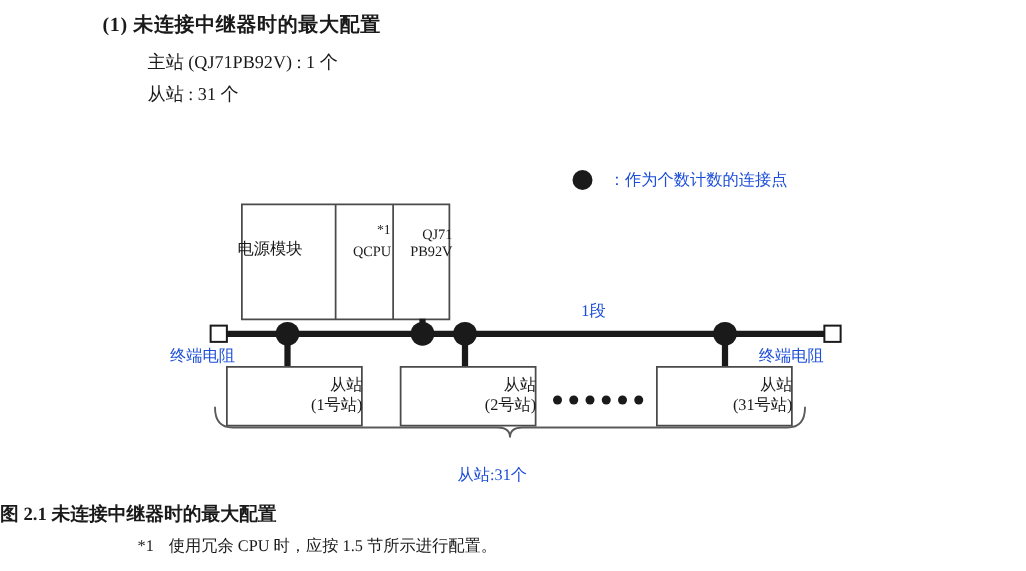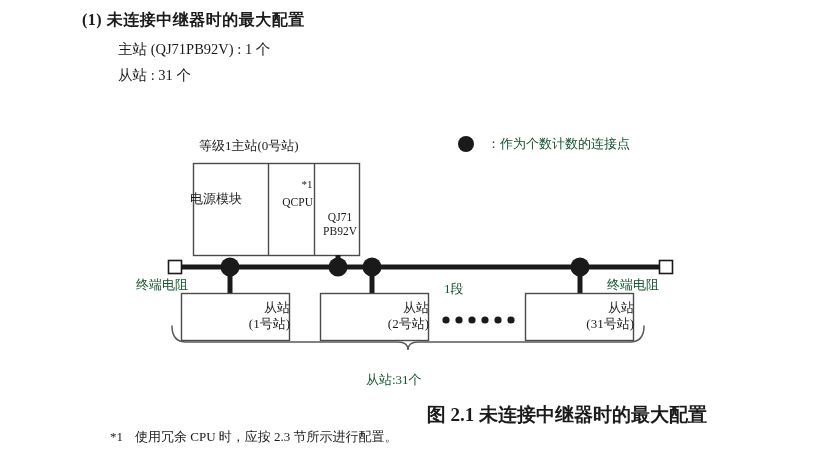--- a/index.html
+++ b/index.html
@@ -44,69 +44,69 @@
     top: 0;
     width: 821px;
     height: 457px;
   }
   #diagram svg { display: block; }
 
   .dlabel {
     position: absolute;
     font-size: 13px;
     white-space: nowrap;
-    color: #14532d;
+    color: #1d4ed8;
   }
 
   
   .rack-caption {
     position: absolute;
     left: 199px;
     top: 137px;
     font-size: 13px;
     white-space: nowrap;
   }
   .cell-label {
     position: absolute;
     font-size: 13px;
     text-align: center;
     white-space: nowrap;
     line-height: 1.18;
   }
   .cell-psu  { left: 180px; top: 191px; width: 72px; }
   .cell-cpu  { left: 269px; top: 196px; width: 44px; font-size: 11.5px; text-align: right; }
   .cell-star { left: 296px; top: 178px; width: 22px; font-size: 11px; }
-  .cell-pb   { left: 318px; top: 182px; width: 44px; font-size: 11.5px; text-align: center; margin-top: 29px; }
+  .cell-pb   { left: 318px; top: 182px; width: 44px; font-size: 11.5px; text-align: right; }
 
   
   .lbl-term-left  { left: 136px; top: 276px; }
   .lbl-term-right { left: 607px; top: 276px; }
-  .lbl-seg        { left: 444px; top: 240px; margin-top: 40px; }
+  .lbl-seg        { left: 465px; top: 240px; }
   .lbl-legend     { left: 487px; top: 135px; }
   .lbl-brace      { left: 366px;  top: 371px; }
 
   .slave-label {
     position: absolute;
     font-size: 13px;
     text-align: right;
     line-height: 1.25;
     white-space: nowrap;
   }
   .sl1 { left: 181px; top: 300px; width: 109px; }
   .sl2 { left: 320px; top: 300px; width: 109px; }
   .sl3 { left: 525px; top: 300px; width: 109px; }
 
   
   .fig-caption {
     position: absolute;
     left: 0;
     top: 402px;
     width: 707px;
-    text-align: right;
-    font-size: 19px;
+    text-align: left;
+    font-size: 15px;
     font-weight: bold;
     white-space: nowrap;
   }
   .footnote {
     position: absolute;
     left: 110px;
     top: 428px;
     font-size: 13px;
     white-space: nowrap;
   }
@@ -160,21 +160,20 @@
         <circle cx="485" cy="320" r="3.6" fill="#1a1a1a"></circle>
         <circle cx="498" cy="320" r="3.6" fill="#1a1a1a"></circle>
         <circle cx="511" cy="320" r="3.6" fill="#1a1a1a"></circle>
       </g>
 
       <circle cx="466" cy="144" r="8" fill="#1a1a1a"></circle>
 
       <path d="M172,368 Q172,352 186,352 L398,352 Q408,352 408,344 Q408,352 418,352 L630,352 Q644,352 644,368" fill="none" stroke="#5a5a5a" stroke-width="1.5" stroke-linecap="round" transform="translate(0,-6) scale(1,-1) translate(0,-700)"></path>
     </svg>
 
-    <div class="rack-caption">等级1主站(0号站)</div>
 
     <div class="cell-label cell-psu">电源模块</div>
     <div class="cell-label cell-cpu">QCPU</div>
     <div class="cell-label cell-star">*1</div>
     <div class="cell-label cell-pb">
       <div>QJ71</div>
       <div>PB92V</div>
     </div>
 
     <div class="dlabel lbl-term-left">终端电阻</div>
@@ -196,16 +195,16 @@
     <div class="slave-label sl3">
       <div>从站</div>
       <div>(31号站)</div>
     </div>
 
     <div class="dlabel lbl-brace">从站:31个</div>
   </div>
 
   <div class="fig-caption">图 2.1  未连接中继器时的最大配置</div>
   <div class="footnote">
-    <span class="fn-mark">*1</span><span>使用冗余 CPU 时，应按 2.3 节所示进行配置。</span>
+    <span class="fn-mark">*1</span><span>使用冗余 CPU 时，应按 1.5 节所示进行配置。</span>
   </div>
 
 </div>
 
 </body></html>

